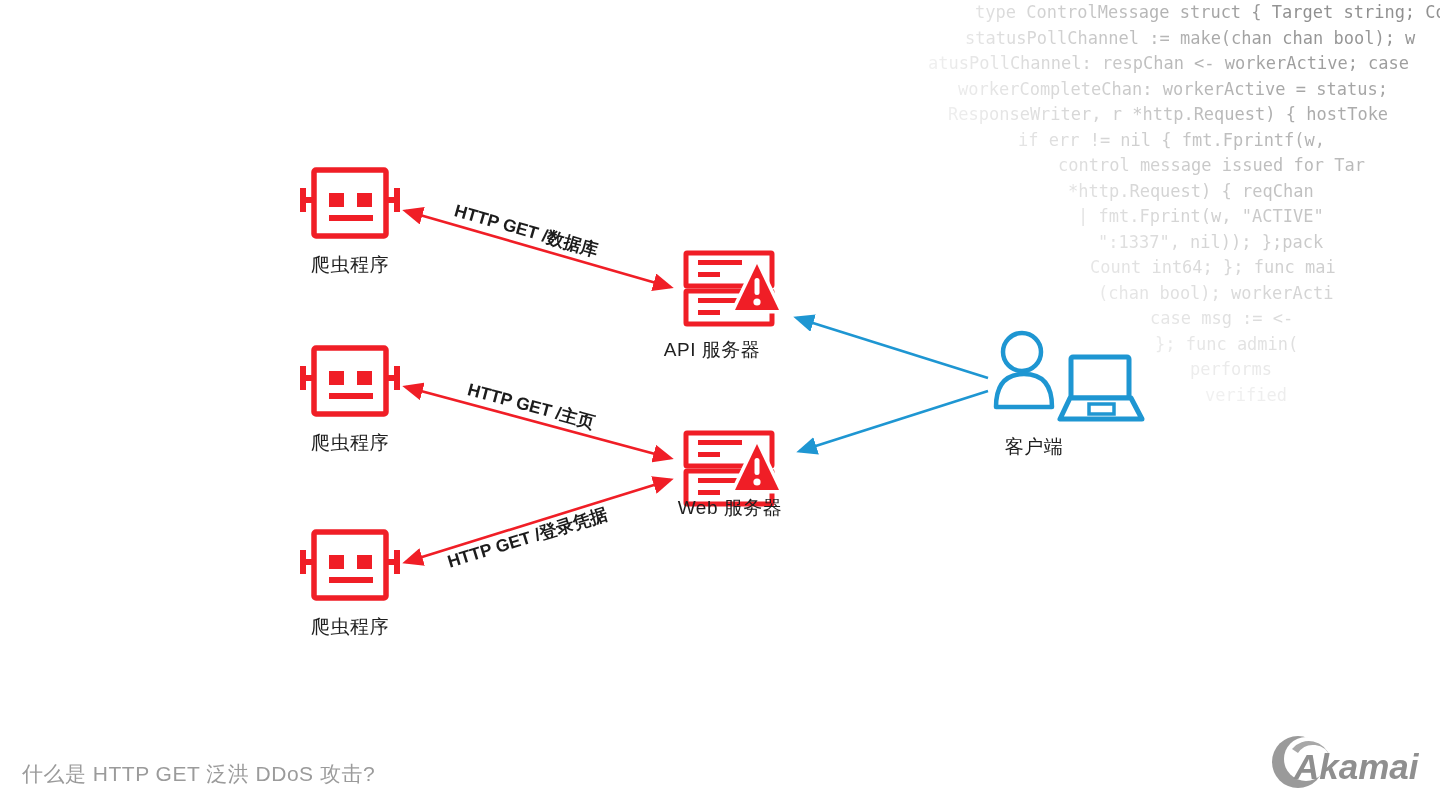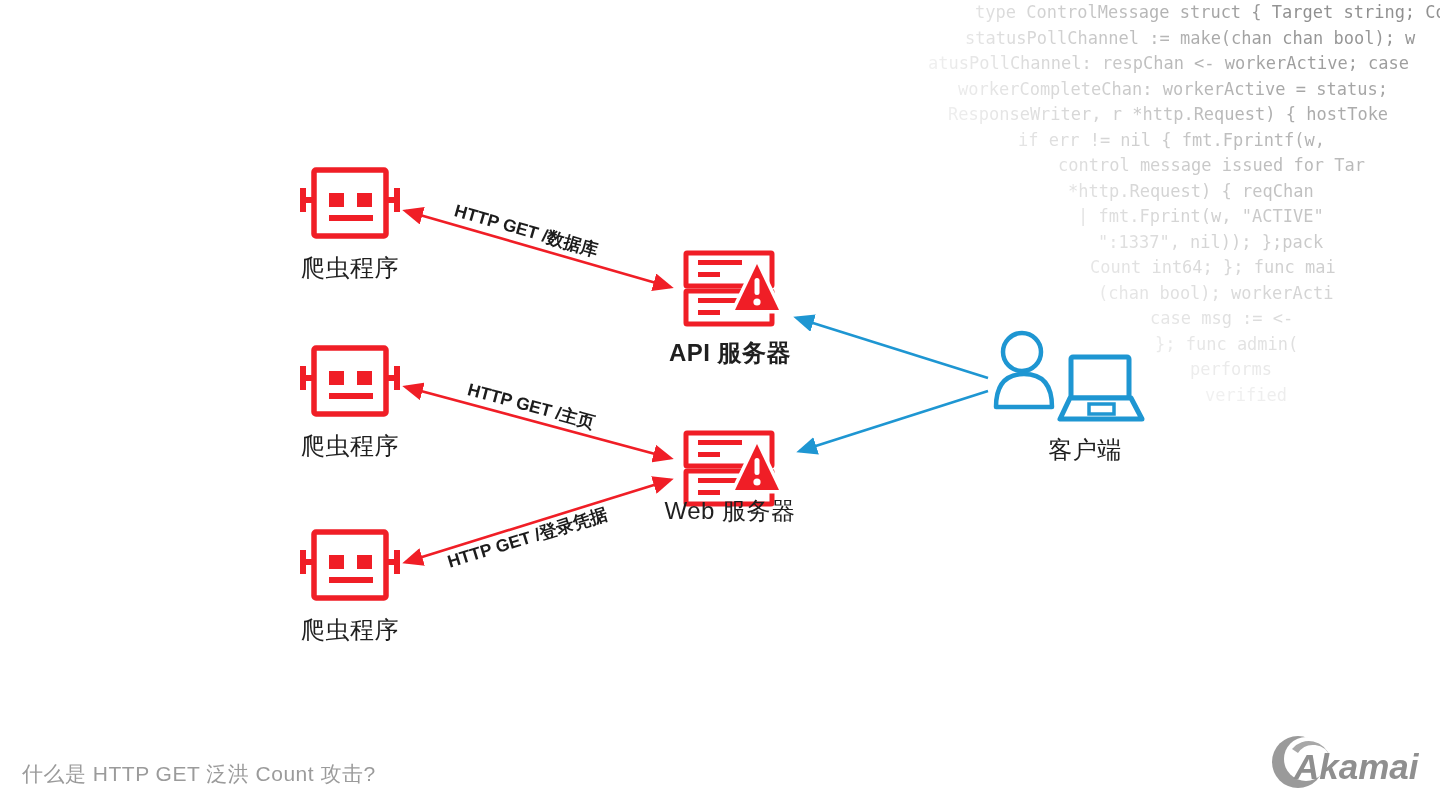--- a/index.html
+++ b/index.html
@@ -37,21 +37,21 @@
   .code-line:nth-child(15){margin-left:430px;opacity:.18;}
   .code-line:nth-child(16){margin-left:445px;opacity:.13;}
   #code-fade{
     position:absolute;inset:0;pointer-events:none;
     background:linear-gradient(90deg,#ffffff 0%,rgba(255,255,255,.95) 18%,rgba(255,255,255,.55) 45%,rgba(255,255,255,0) 78%);
   }
 
   
   .node-label{
     position:absolute;text-align:center;color:#1f1f1f;
-    font-size:24px;letter-spacing:.5px;
+    font-size:19px;letter-spacing:.5px;
   }
   .arrow-label{
     position:absolute;color:#1c1c1c;font-size:17.5px;font-weight:600;
     white-space:nowrap;transform-origin:left center;
   }
 
   
   #footer-question{
     position:absolute;left:22px;top:760px;
     font-size:21px;color:#9b9b9b;letter-spacing:.5px;
@@ -143,30 +143,30 @@
     <rect x="1071" y="357" width="58" height="41" fill="#ffffff" stroke="#1e96d2" stroke-width="5" rx="2"></rect>
     <polygon points="1060,419 1142,419 1131,398 1070,398" fill="#ffffff" stroke="#1e96d2" stroke-width="5" stroke-linejoin="round"></polygon>
     <rect x="1089" y="404" width="25" height="10" fill="#ffffff" stroke="#1e96d2" stroke-width="3.5"></rect>
   </g>
 </svg>
 
 <div class="node-label" style="left:280px;top:252px;width:140px;">爬虫程序</div>
 <div class="node-label" style="left:280px;top:430px;width:140px;">爬虫程序</div>
 <div class="node-label" style="left:280px;top:614px;width:140px;">爬虫程序</div>
 
-<div class="node-label" style="left:645px;top:337px;width:170px;font-weight:bold;">API 服务器</div>
+<div class="node-label" style="left:627px;top:337px;width:170px;">API 服务器</div>
 <div class="node-label" style="left:645px;top:495px;width:170px;">Web 服务器</div>
 
-<div class="node-label" style="left:1015px;top:434px;width:140px;">客户端</div>
+<div class="node-label" style="left:964px;top:434px;width:140px;">客户端</div>
 
 <div class="arrow-label" style="left:455px;top:198px;transform:rotate(16deg);">HTTP GET /数据库</div>
 <div class="arrow-label" style="left:468px;top:377px;transform:rotate(15deg);">HTTP GET /主页</div>
 <div class="arrow-label" style="left:448px;top:550px;transform:rotate(-17deg);">HTTP GET /登录凭据</div>
 
-<div id="footer-question">什么是 HTTP GET 泛洪 Count 攻击?</div>
+<div id="footer-question">什么是 HTTP GET 泛洪 DDoS 攻击?</div>
 
 <svg id="akamai-logo" viewBox="0 0 170 66">
   <g>
     <circle cx="36" cy="31" r="26" fill="#9a9a9a"></circle>
     <circle cx="44" cy="28" r="22" fill="#ffffff"></circle>
     <path d="M 30 18 A 22 22 0 0 1 68 26 A 18 18 0 0 0 36 22 Z" fill="#a8a8a8"></path>
   </g>
   <text x="32" y="48" font-family="Liberation Sans, sans-serif" font-size="35" font-weight="bold" font-style="italic" fill="#8f8f8f">Akamai</text>
 </svg>
 

